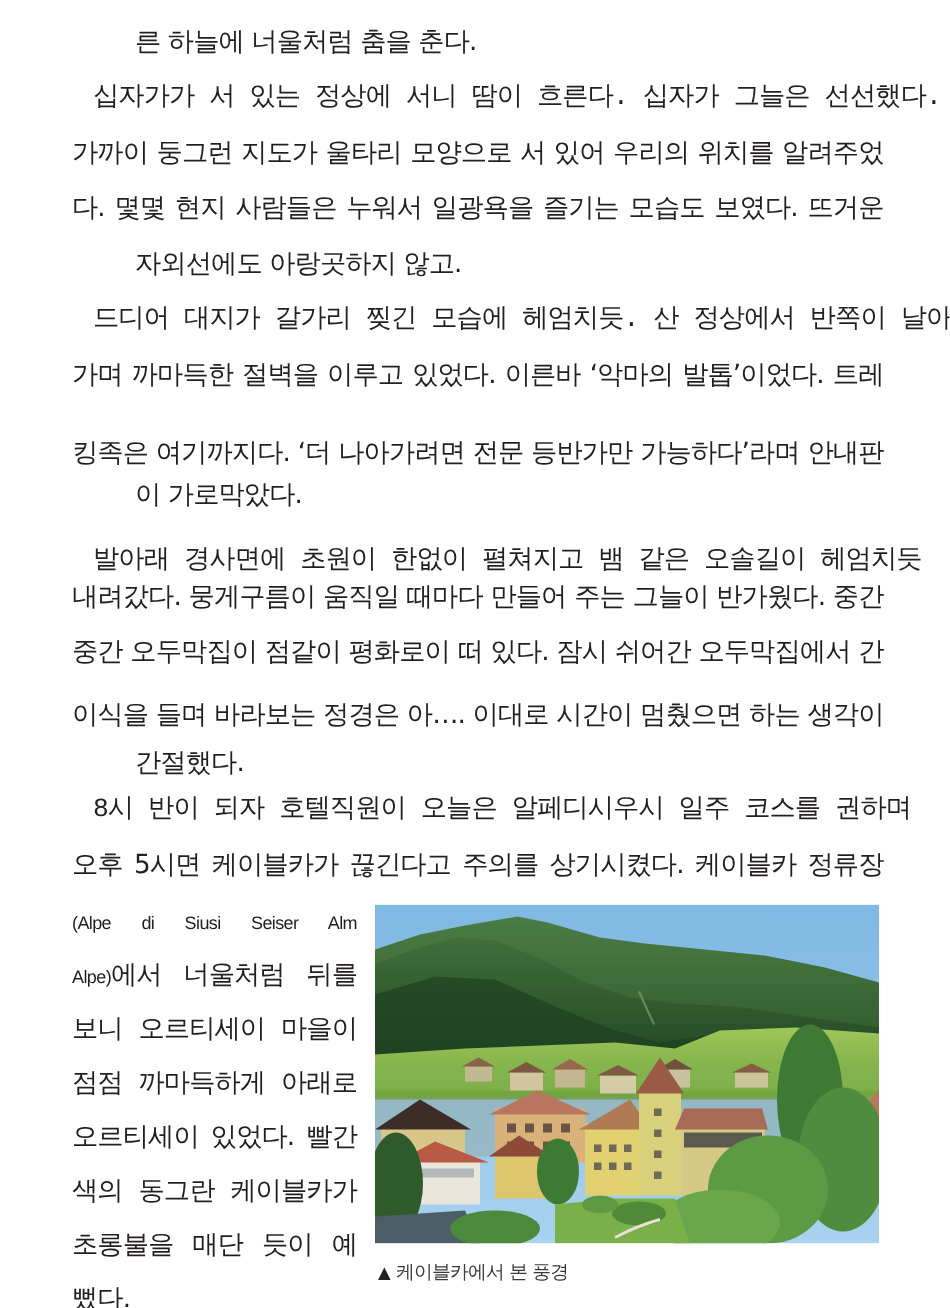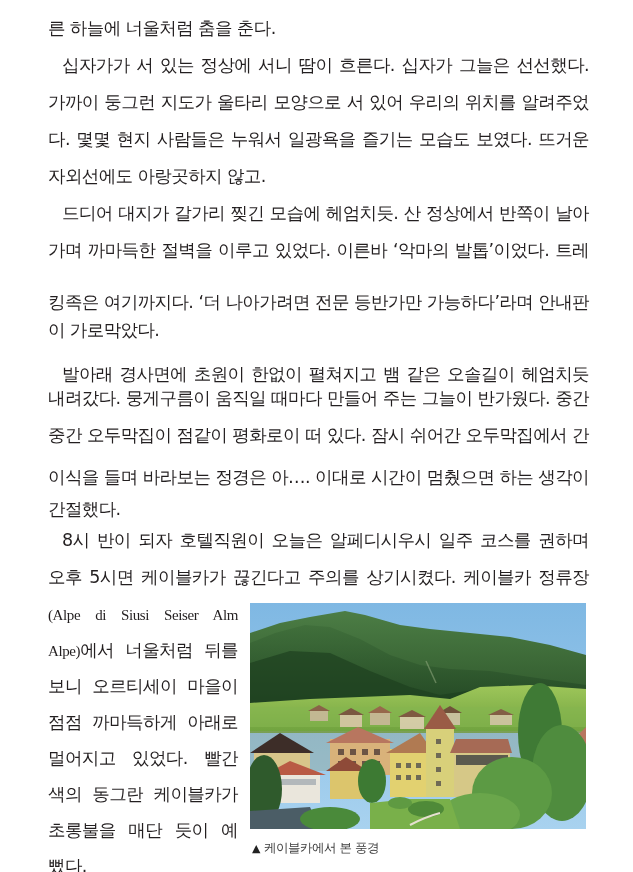--- a/index.html
+++ b/index.html
@@ -28,43 +28,45 @@
       height: 37px;
       font-size: 17.5px;
       line-height: 37px;
       white-space: nowrap;
       letter-spacing: -0.6px;
       text-align: justify;
       text-align-last: justify;
     }
     .line.last {
       text-align-last: left;
+      margin-left: 42px;
     }
     .line.indent {
       padding-left: 14px;
       width: 527px;
+      font-family: Liberation Mono, monospace;
     }
     .narrow {
       position: absolute;
       left: 0;
       width: 190px;
       height: 37px;
       font-size: 17.5px;
       line-height: 37px;
       white-space: nowrap;
       letter-spacing: -0.6px;
       text-align: justify;
       text-align-last: justify;
     }
     .narrow.last {
       text-align-last: left;
     }
     .latin {
-      font-family: Liberation Serif, serif;
-      font-size: 15px;
+      font-family: Liberation Sans, sans-serif;
+      font-size: 12px;
       letter-spacing: -0.4px;
     }
     .photo {
       position: absolute;
       left: 250px;
       top: 603px;
       width: 336px;
       height: 226px;
       overflow: hidden;
     }
@@ -113,21 +115,21 @@
   <div class="line" style="top:459px">이식을 들며 바라보는 정경은 아…. 이대로 시간이 멈췄으면 하는 생각이</div>
   <div class="line last" style="top:491px">간절했다.</div>
 
   <div class="line indent" style="top:522px">8시 반이 되자 호텔직원이 오늘은 알페디시우시 일주 코스를 권하며</div>
   <div class="line" style="top:559px">오후 5시면 케이블카가 끊긴다고 주의를 상기시켰다. 케이블카 정류장</div>
 
   <div class="narrow" style="top:596px"><span class="latin">(Alpe di Siusi Seiser Alm</span></div>
   <div class="narrow" style="top:632px"><span class="latin">Alpe)</span><span>에서 너울처럼 뒤를</span></div>
   <div class="narrow" style="top:668px">보니 오르티세이 마을이</div>
   <div class="narrow" style="top:704px">점점 까마득하게 아래로</div>
-  <div class="narrow" style="top:740px">멀어지고 있었다. 빨간</div>
+  <div class="narrow" style="top:740px">오르티세이 있었다. 빨간</div>
   <div class="narrow" style="top:776px">색의 동그란 케이블카가</div>
   <div class="narrow" style="top:812px">초롱불을 매단 듯이 예</div>
   <div class="narrow last" style="top:848px">뻤다.</div>
 </div>
 
 <div class="photo" role="img" aria-label="Mountain village view with forested slopes, yellow buildings and red-tiled roofs">
   <svg viewBox="0 0 336 226" xmlns="http://www.w3.org/2000/svg">
     <defs>
       <linearGradient id="sky" x1="0" y1="0" x2="0" y2="1">
         <stop offset="0" stop-color="#7fb8e3"></stop>

